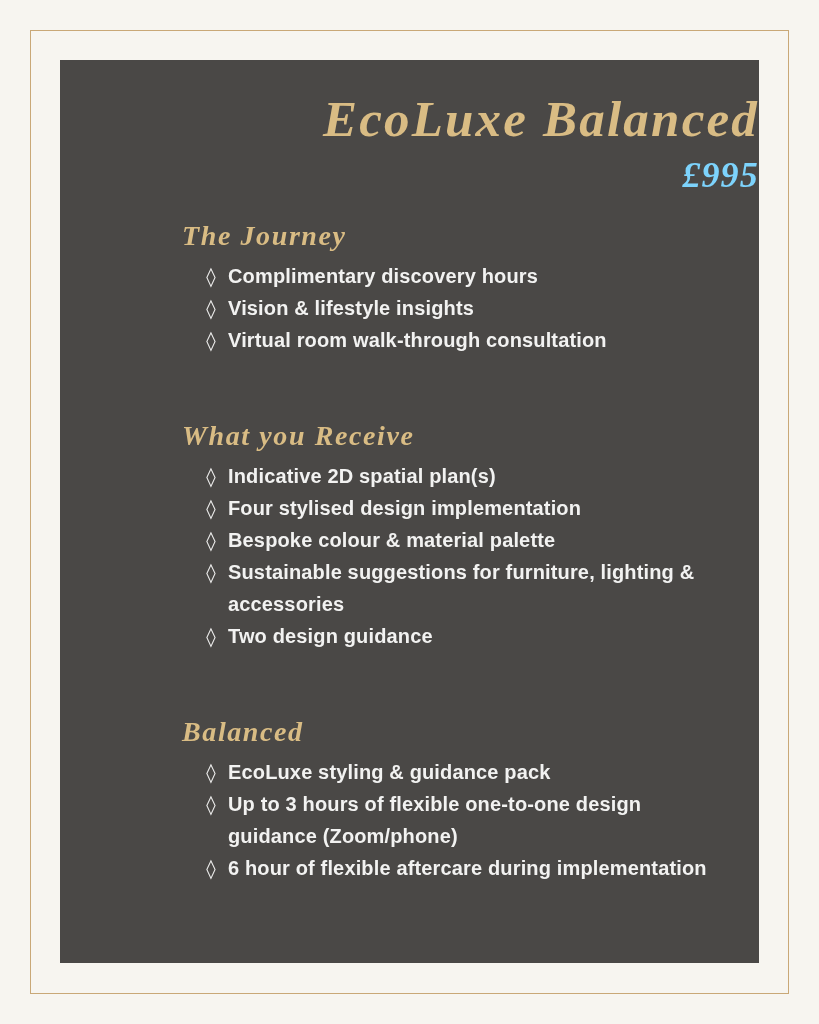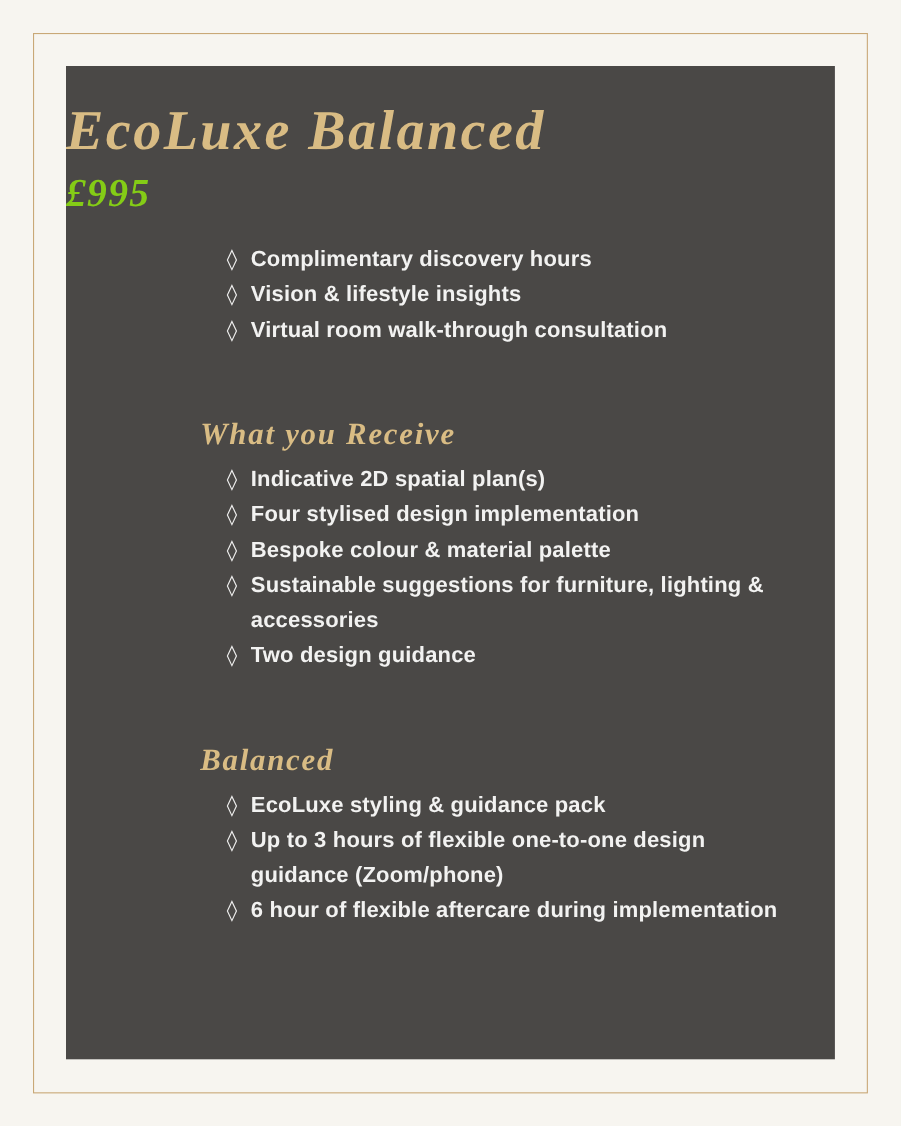--- a/index.html
+++ b/index.html
@@ -43,42 +43,42 @@
     top: 60px;
     width: 699px;
     height: 903px;
     background: #4a4846;
     box-sizing: border-box;
     overflow: hidden;
   }
 
   
   .card-header {
-    text-align: left;
+    text-align: right;
     padding-top: 32px;
   }
   .title {
     font-family: "Liberation Serif", "DejaVu Serif", serif;
     font-style: italic;
     font-weight: bold;
     font-size: 51px;
     line-height: 1.06;
     letter-spacing: 2.2px;
     color: #d9bc84;
     margin: 0;
     white-space: nowrap;
   }
   .price {
     font-family: "Liberation Serif", "DejaVu Serif", serif;
     font-style: italic;
     font-weight: bold;
     font-size: 36px;
     line-height: 1.1;
     letter-spacing: 1.2px;
-    color: #84cc16;
+    color: #7dd3fc;
     margin: 10px 0 0 0;
   }
 
   
   .sections {
     padding: 24px 0 0 0;
   }
   .section {
     padding: 0 0 0 0;
   }
@@ -137,20 +137,21 @@
 
   <div class="card">
 
     <div class="card-header">
       <h1 class="title">EcoLuxe Balanced</h1>
       <div class="price">£995</div>
     </div>
 
     <div class="sections">
         <div class="section">
+          <h2 class="section-heading">The Journey</h2>
           <ul class="bullet-list">
             <li class="bullet-item">
               <span class="bullet-icon">◊</span>
               <span class="bullet-text">Complimentary discovery hours</span>
             </li>
             <li class="bullet-item">
               <span class="bullet-icon">◊</span>
               <span class="bullet-text">Vision &amp; lifestyle insights</span>
             </li>
             <li class="bullet-item">

